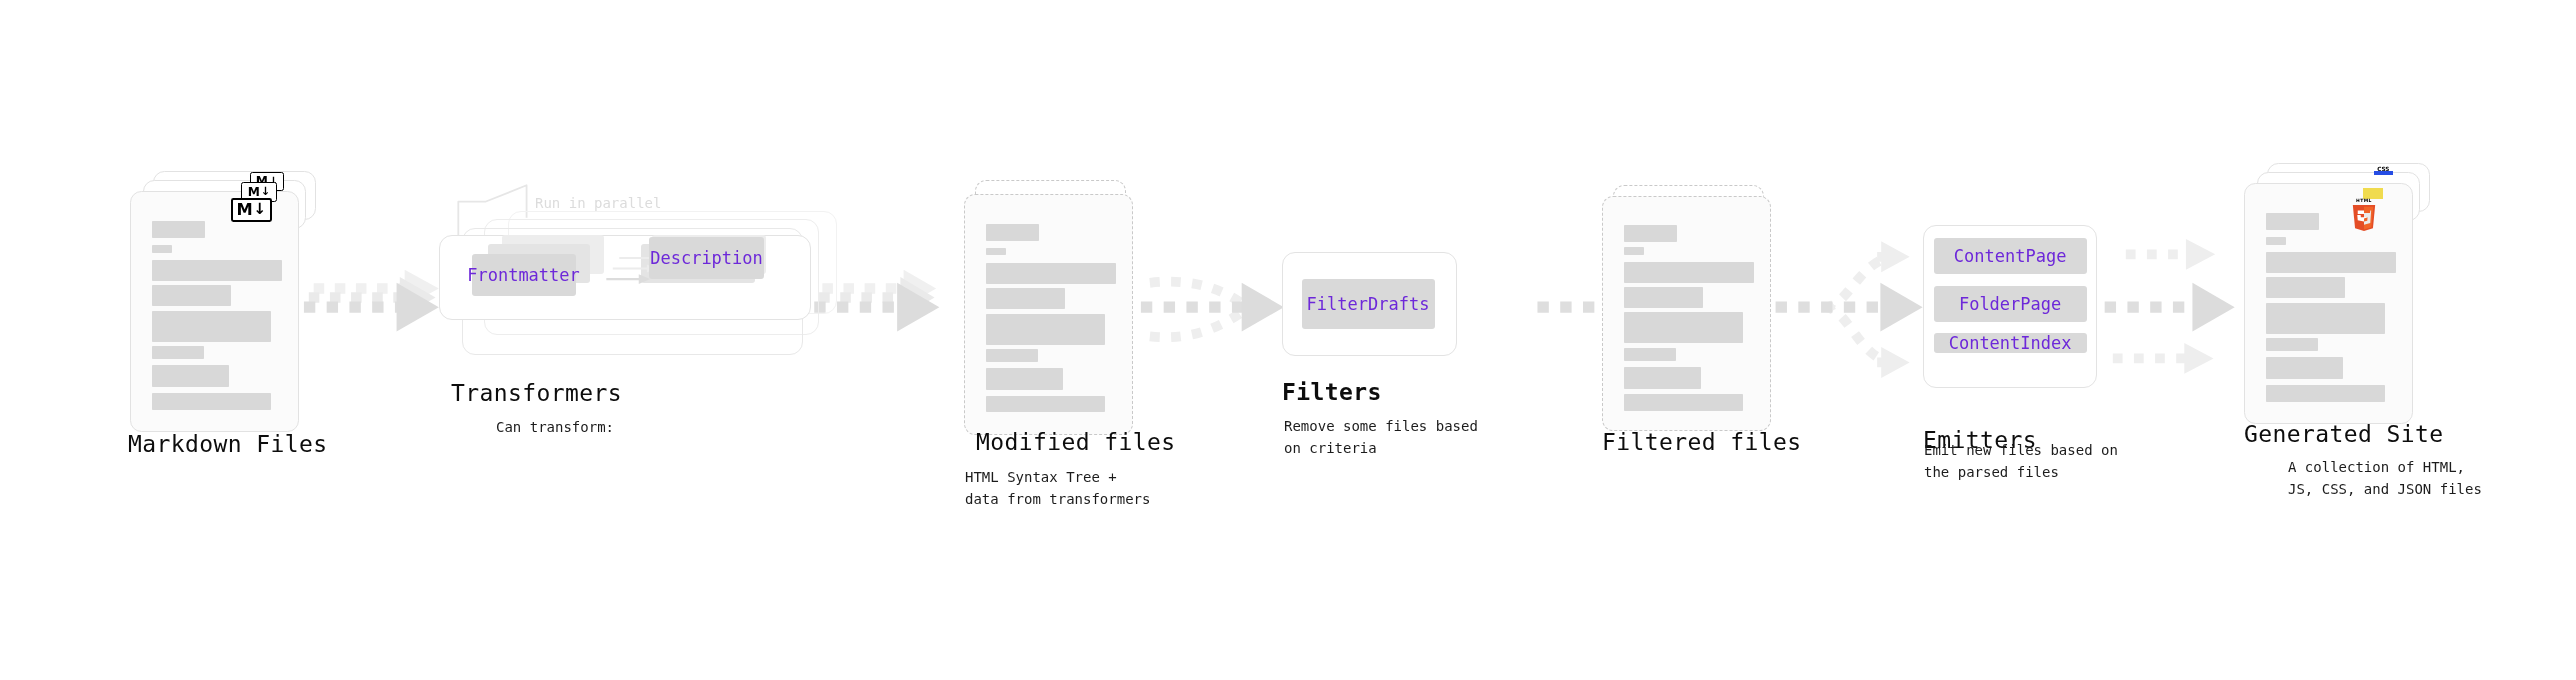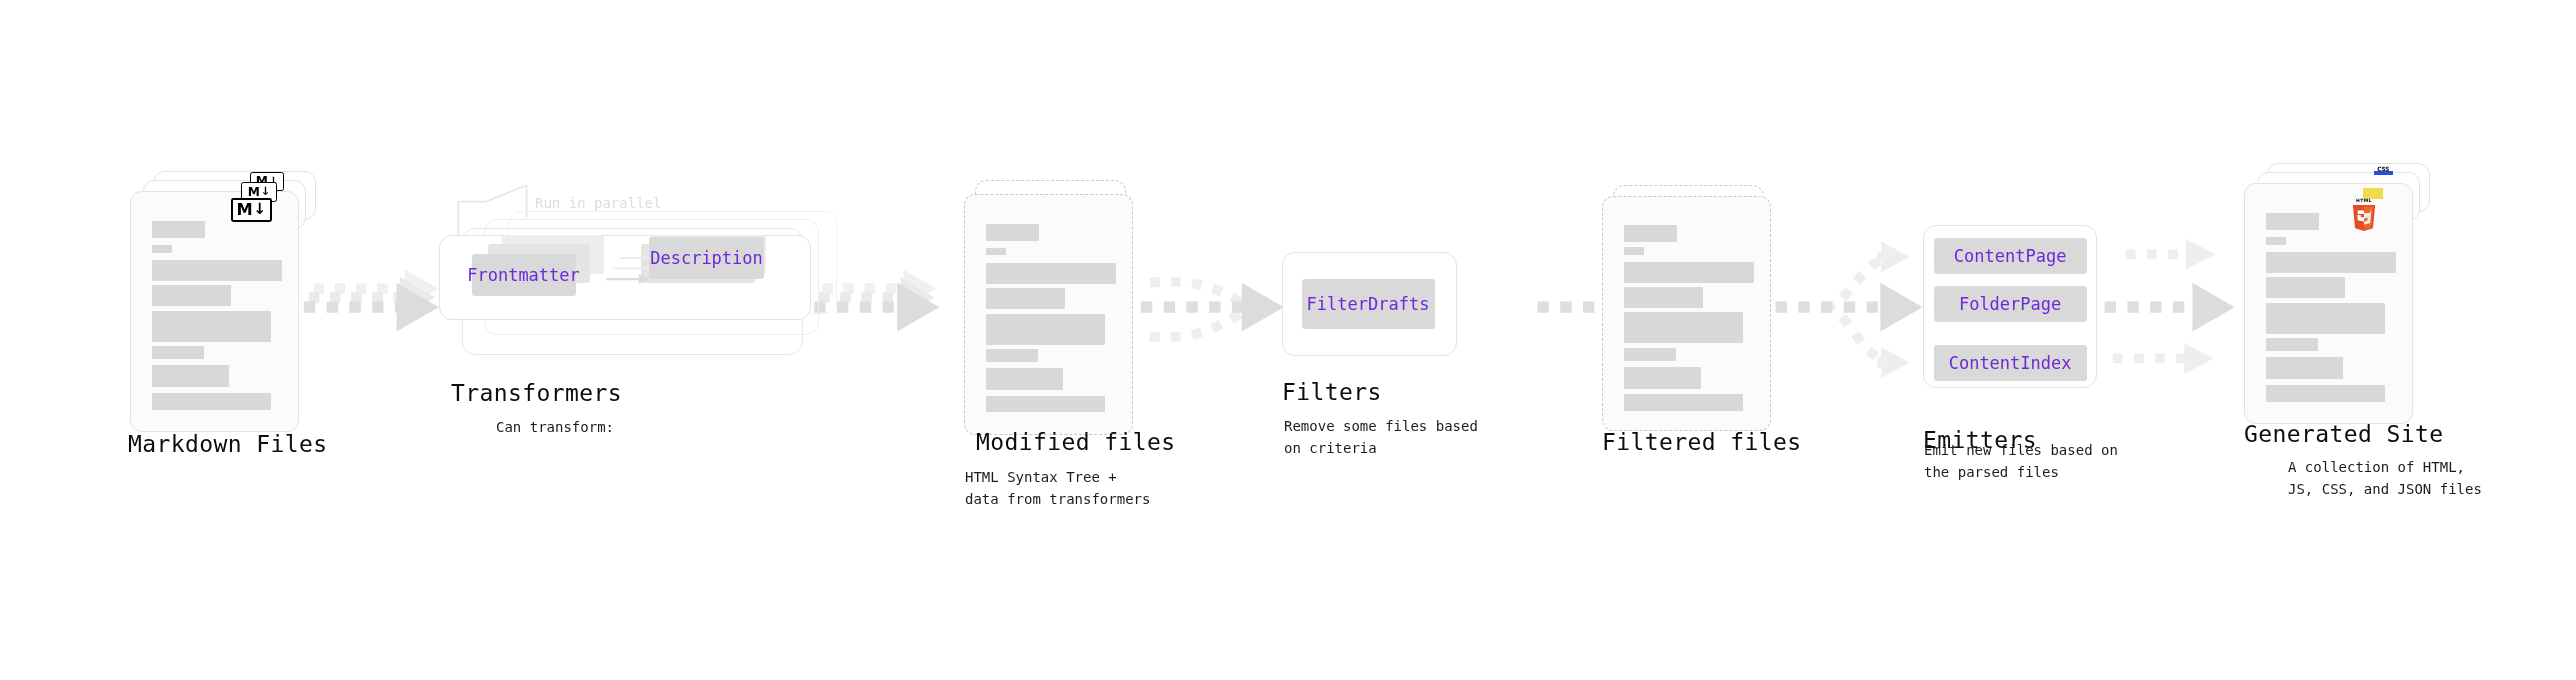--- a/index.html
+++ b/index.html
@@ -339,21 +339,21 @@
     </div>
   </div>
   <div class="title" style="left:964px; top:429px;margin-left:12px;">Modified files</div>
   <div class="subtitle" style="left:965px; top:467px;">HTML Syntax Tree +
 data from transformers</div>
 
   <div class="node" style="left:1282px; top:252px; width:179px; height:106px;">
     <div class="group-box" style="left:0px; top:0px; width:175px; height:104px;"></div>
     <div class="chip" style="left:19.5px; top:27px; width:133px; height:50px;">FilterDrafts</div>
   </div>
-  <div class="title" style="left:1282px; top:379px;">Filters</div>
+  <div class="title" style="left:1282px; top:379px;font-weight:bold;">Filters</div>
   <div class="subtitle" style="left:1284px; top:416px;">Remove some files based
 on criteria</div>
 
   <div class="doc-stack" style="left:1602px; top:185px; width:187px; height:260px;">
     <div class="doc-card dashed" style="left:11.4px; top:0px; width:151px; height:42px; background:transparent;"></div>
     <div class="doc-card dashed" style="left:0px; top:11.4px; width:169px; height:235px;">
       <div class="doc-lines">
         <div class="doc-line" style="left:21px; top:28px;  width:53px;  height:17px;"></div>
         <div class="doc-line" style="left:21px; top:50px;  width:19.5px;  height:7.3px;"></div>
         <div class="doc-line" style="left:21px; top:65px;  width:130px; height:21px;"></div>
@@ -364,21 +364,21 @@
         <div class="doc-line" style="left:21px; top:197px; width:119px; height:16.3px;"></div>
       </div>
     </div>
   </div>
   <div class="title" style="left:1602px; top:429px;">Filtered files</div>
 
   <div class="node" style="left:1923px; top:225px; width:187px; height:167px;">
     <div class="group-box" style="left:0px; top:0px; width:174px; height:163px;"></div>
     <div class="chip" style="left:10.6px; top:13px; width:153px; height:36px;">ContentPage</div>
     <div class="chip" style="left:10.6px; top:61px; width:153px; height:36px;">FolderPage</div>
-    <div class="chip" style="left:10.6px; top:120px; width:153px; height:36px;text-align:center;">ContentIndex</div>
+    <div class="chip" style="left:10.6px; top:108px; width:153px; height:20px;text-align:center;">ContentIndex</div>
   </div>
   <div class="title" style="left:1923px; top:403px;margin-top:24px;">Emitters</div>
   <div class="subtitle" style="left:1924px; top:440px;">Emit new files based on
 the parsed files</div>
 
   <div class="doc-stack" style="left:2244px; top:163px; width:195px; height:260px;">
     <div class="doc-card back2" style="left:23px; top:0px; width:163px; height:49px;"></div>
     <div class="doc-card back1" style="left:13px; top:9px; width:163px; height:49px;"></div>
     <div class="doc-card" style="left:0px; top:20.3px; width:169px; height:241px;">
       <div class="doc-lines">

